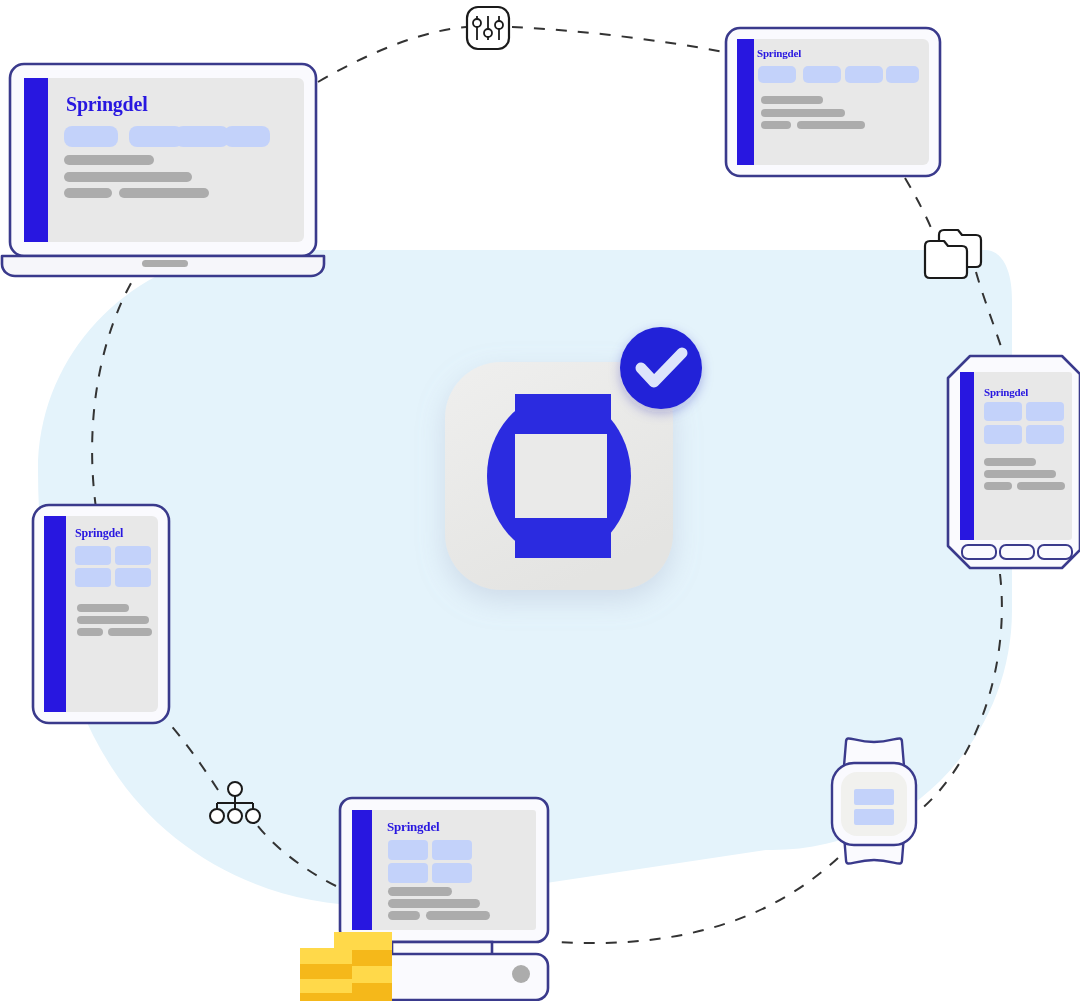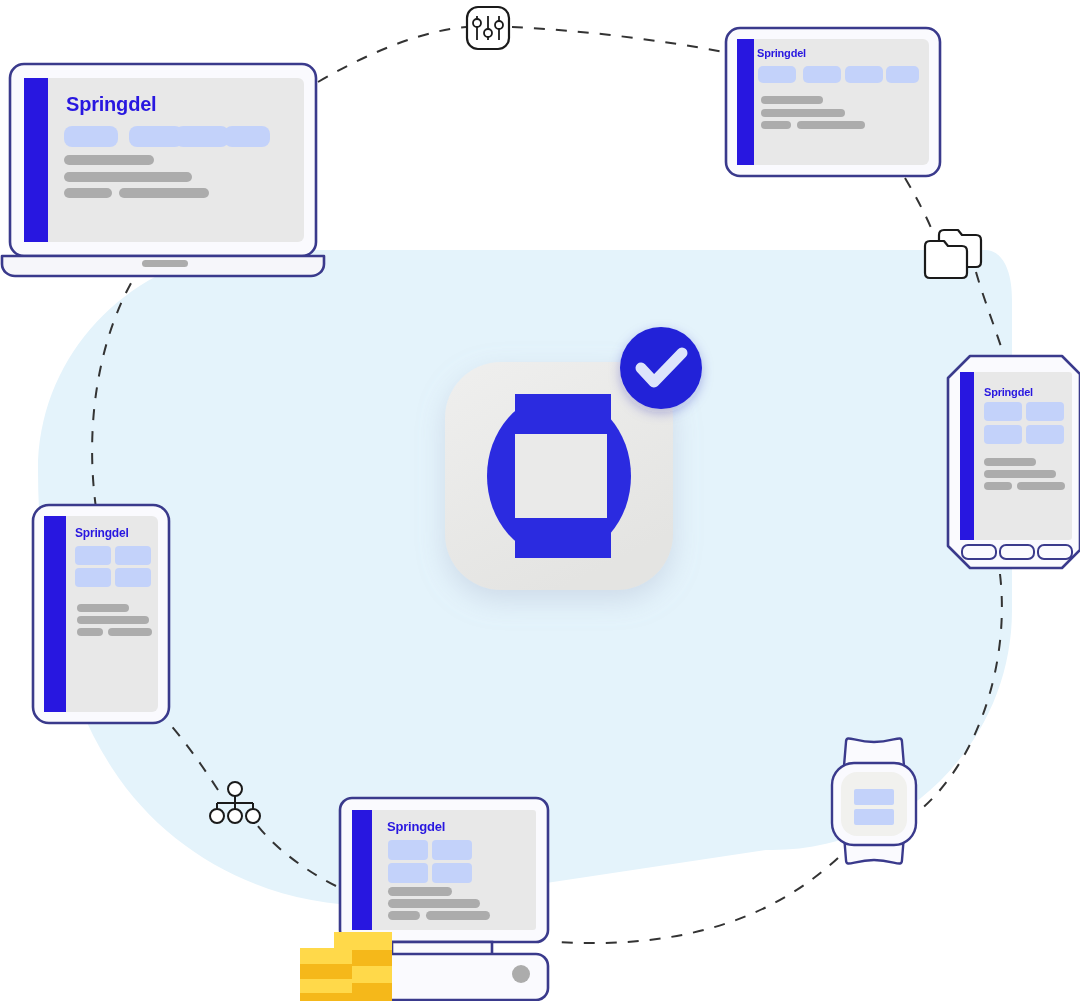--- a/index.html
+++ b/index.html
@@ -9,21 +9,21 @@
     font-family:"Liberation Sans", sans-serif;
     overflow:hidden;
     position:relative;
   }
   #stage{position:absolute;inset:0;width:1080px;height:1001px;}
   #stage > svg{position:absolute;top:0;left:0;}
   .brand-label{
     position:absolute;
     color:#2817E0;
     font-weight:bold;
-    font-family:Liberation Sans, sans-serif;
+    font-family:Liberation Serif, serif;
     white-space:nowrap;
     letter-spacing:-0.2px;
   }
   #lbl-laptop{left:66px;top:93px;font-size:20px;}
   #lbl-tablet{left:757px;top:47px;font-size:11px;}
   #lbl-phone-right{left:984px;top:386px;font-size:11px;}
   #lbl-phone-left{left:75px;top:526px;font-size:12px;}
   #lbl-monitor{left:387px;top:819px;font-size:13px;}
 </style>
 </head>

